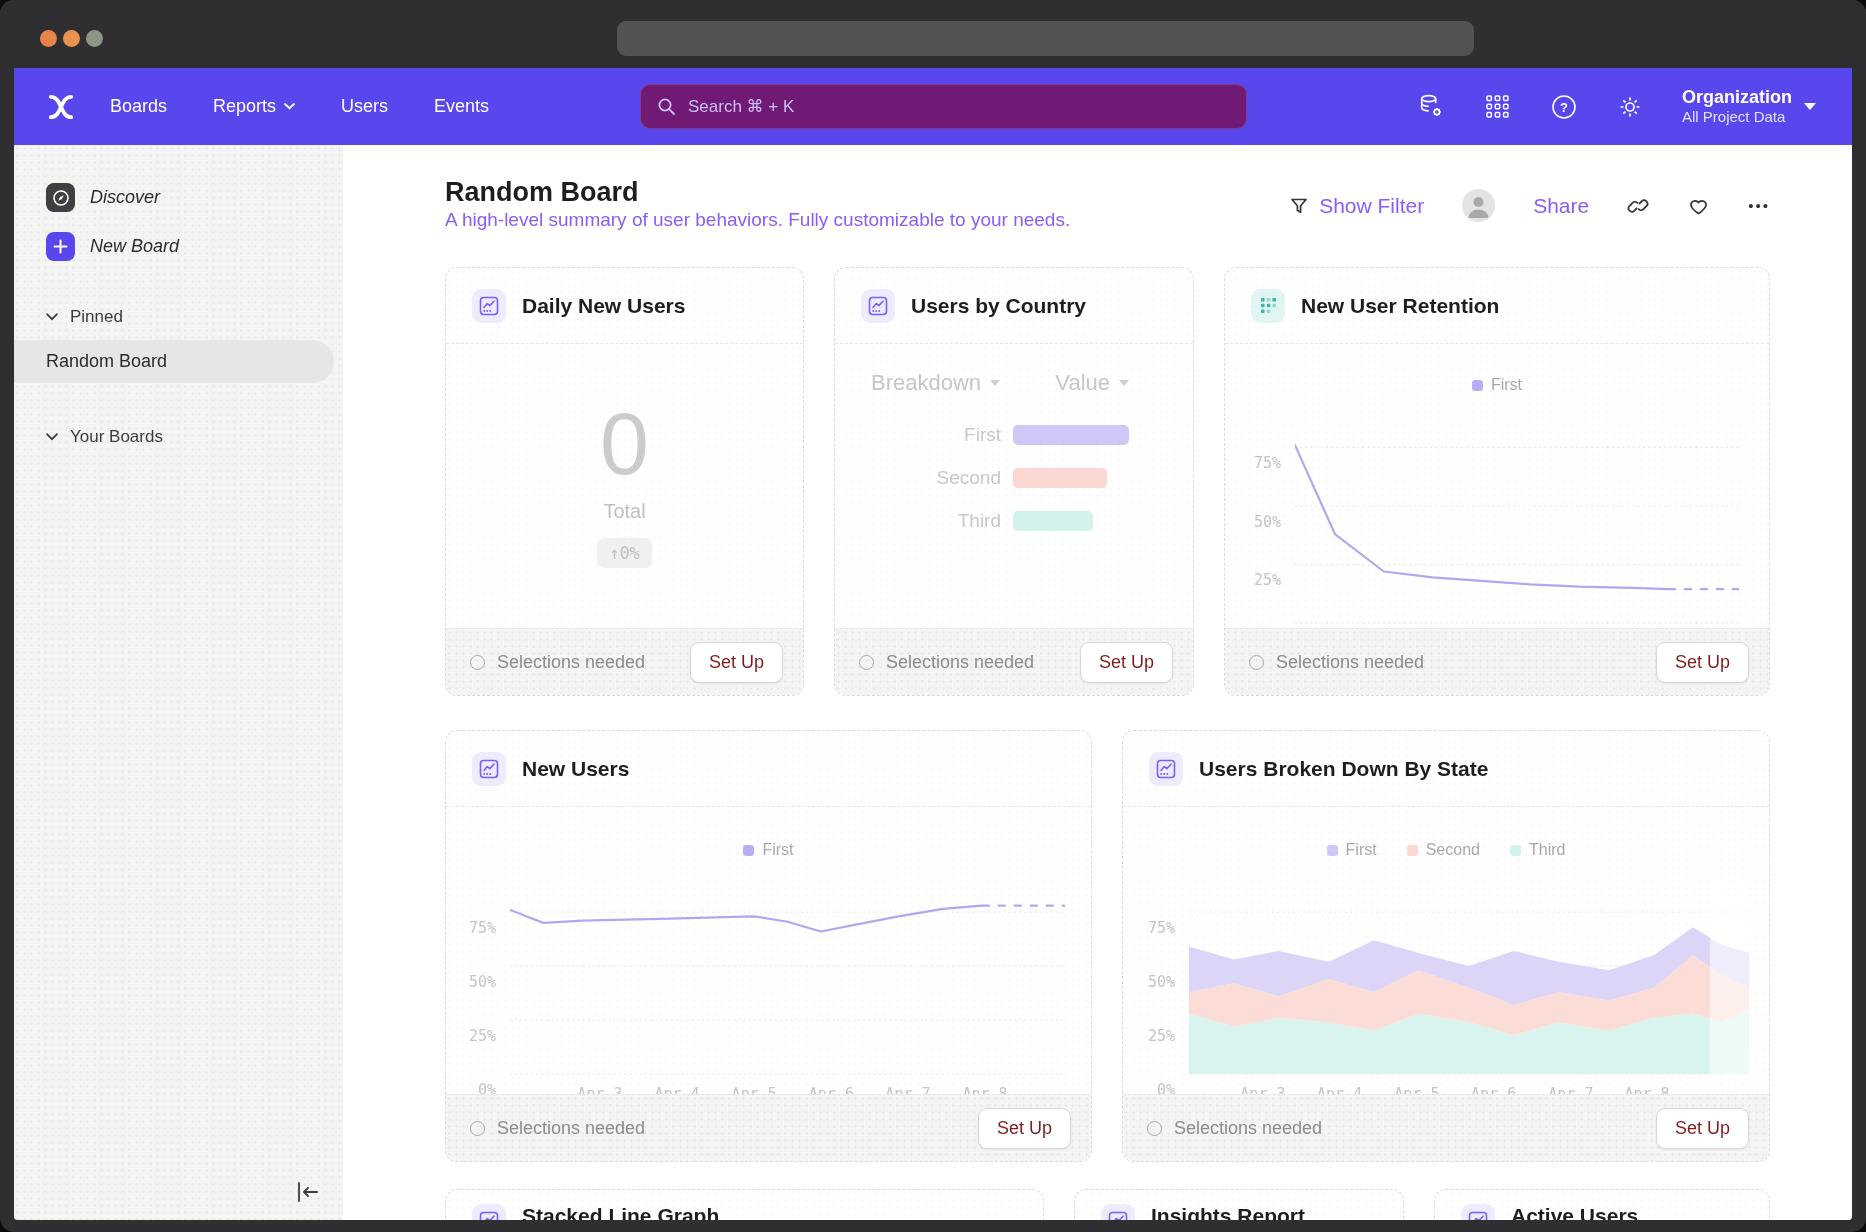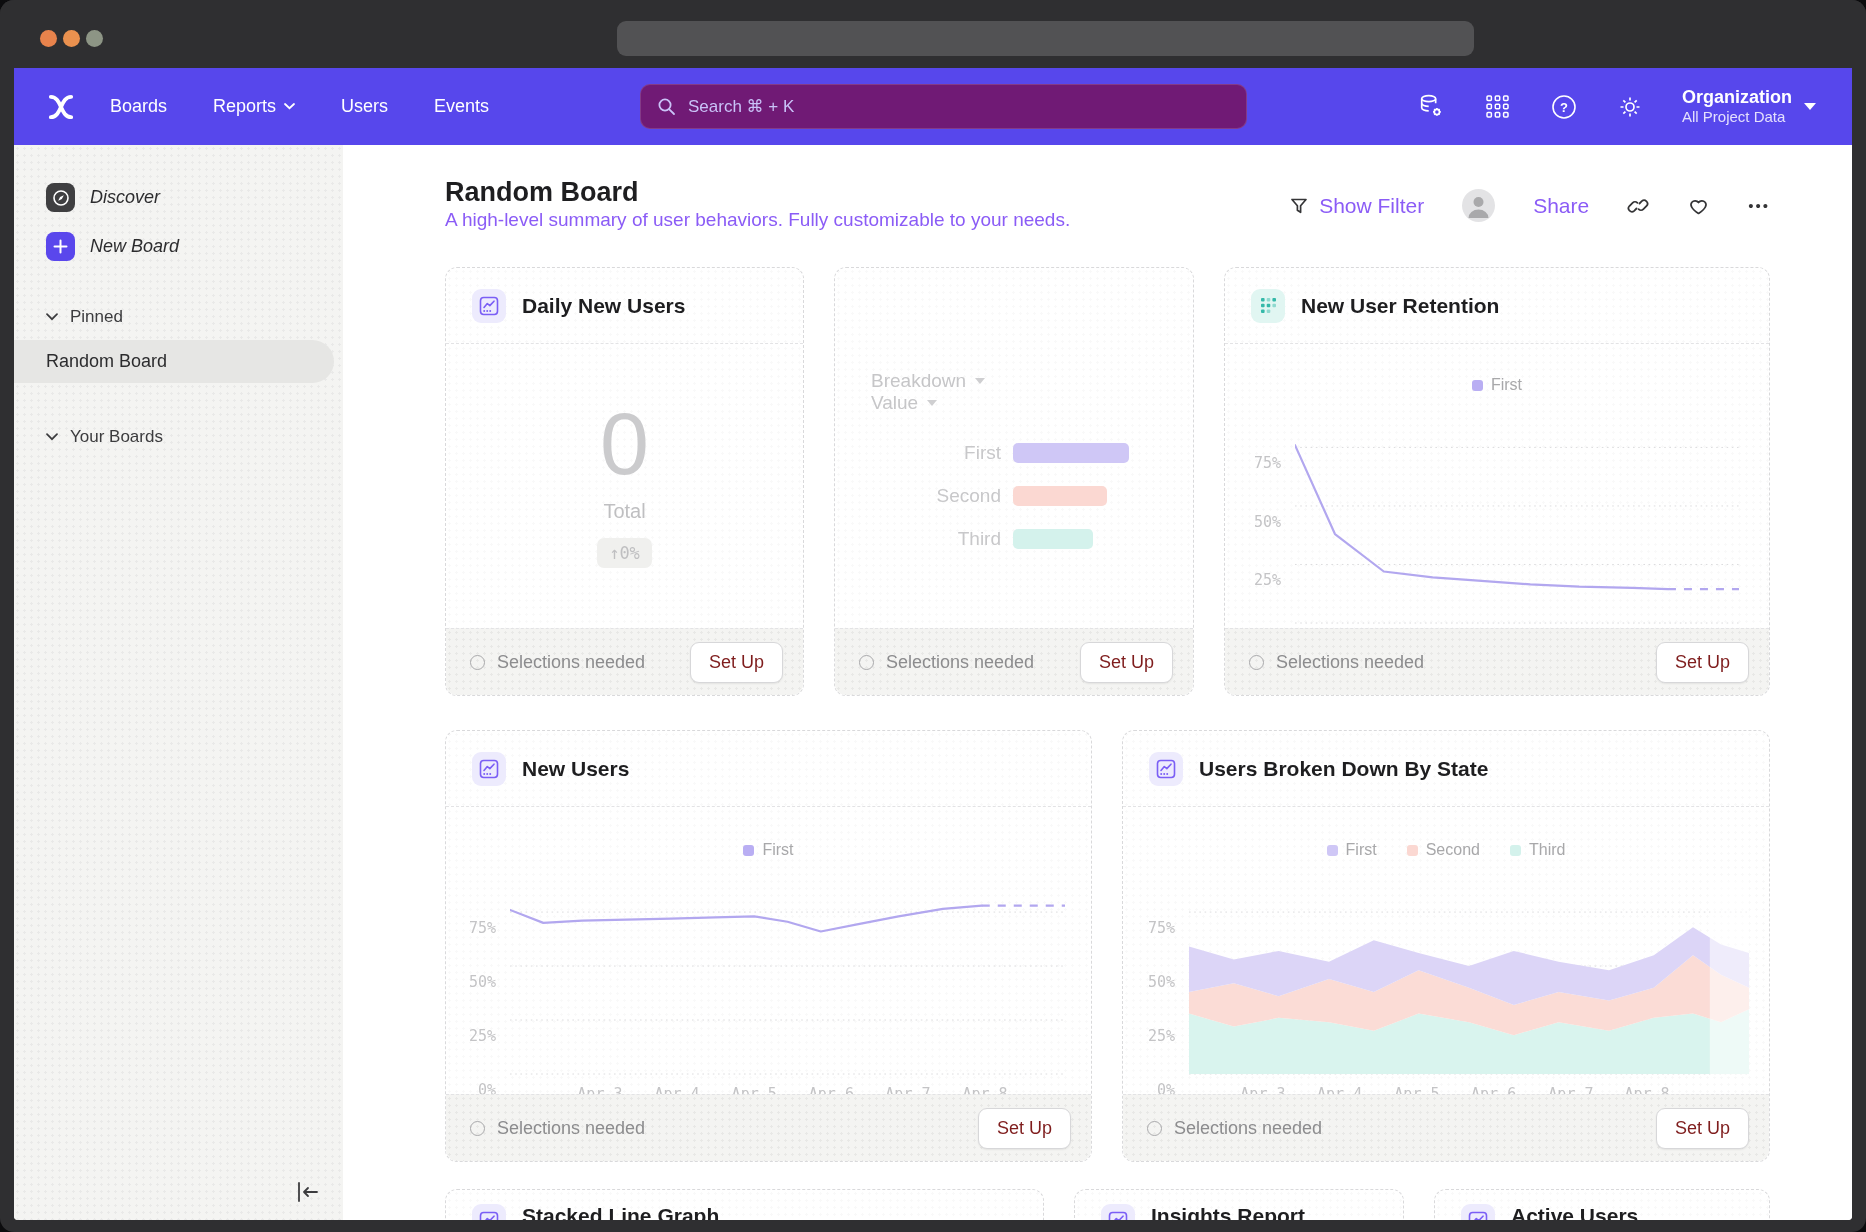--- a/index.html
+++ b/index.html
@@ -62,21 +62,21 @@
   .setup-btn{background:#fff;border:1px solid #d7d7d9;border-radius:9px;padding:9px 18px;font-size:18px;font-weight:500;
     color:#7f1d1d;box-shadow:0 1px 2px rgba(0,0,0,.07);cursor:pointer;font-family:inherit;}
   
   .metric-body{position:absolute;top:76px;bottom:67px;left:0;right:0;display:flex;flex-direction:column;align-items:center;justify-content:center;}
   .big-num{font-size:88px;font-weight:500;color:#cbcbcd;line-height:.9;}
   .metric-lbl{margin-top:16px;font-size:20px;color:#bfbfc1;}
   .delta-badge{margin-top:15px;background:#f0f0ee;border-radius:7px;padding:5px 12px;font-size:17px;color:#bfbfc1;
     font-family:"DejaVu Sans Mono",monospace;}
   
   .country-body{position:absolute;top:76px;bottom:67px;left:0;right:0;padding-top:26px;}
-  .country-cols{display:flex;justify-content:space-between;padding:0 64px 0 36px;font-size:19px;color:#c6c6c8;flex-direction:column;}
+  .country-cols{display:flex;justify-content:space-between;padding:0 64px 0 36px;font-size:22px;color:#c6c6c8;}
   .ccol{display:flex;align-items:center;gap:9px;cursor:pointer;}
   .tri-sm{width:0;height:0;border-left:5px solid transparent;border-right:5px solid transparent;border-top:6px solid #cfcfd1;}
   .country-rows{margin-top:28px;display:flex;flex-direction:column;gap:21px;}
   .crow{display:flex;align-items:center;}
   .crow .clabel{flex:0 0 166px;text-align:right;font-size:19px;color:#c8c8ca;}
   .crow .cbar{height:20px;border-radius:5px;margin-left:12px;}
   .pat-cross{background-image:radial-gradient(rgba(90,70,220,.22) 1px,transparent 1.1px);background-size:5px 5px;}
   .pat-dots{background-image:radial-gradient(rgba(35,160,140,.38) 1px,transparent 1.1px);background-size:6px 6px;}
   
   .legend{display:flex;justify-content:center;align-items:center;gap:30px;}
@@ -290,20 +290,30 @@
           <div class="card-foot">
             <div class="foot-status">
               <span class="foot-circle"></span>
               <span>Selections needed</span>
             </div>
             <button class="setup-btn">Set Up</button>
           </div>
         </div>
 
         <div class="card" style="left:491px;top:122px;width:360px;height:429px">
+          <div class="card-head">
+            <span class="cic purple">
+              <svg width="20" height="20" viewBox="0 0 20 20" fill="none" stroke="#7b5ff5" stroke-width="1.6">
+                <rect x="1.5" y="1.5" width="17" height="17" rx="3.2"></rect>
+                <path d="M5 11.5 L8.3 7.5 L10.8 9.6 L15 5.2" stroke-linecap="round" stroke-linejoin="round"></path>
+                <path d="M5.2 15 h.01 M8.2 15 h.01 M11.2 15 h.01" stroke-width="2" stroke-linecap="round"></path>
+              </svg>
+              </span>
+            <span class="card-title">Users by Country</span>
+          </div>
           <div class="country-body">
             <div class="country-cols">
               <div class="ccol">
                 <span>Breakdown</span>
                 <span class="tri-sm"></span>
               </div>
               <div class="ccol">
                 <span>Value</span>
                 <span class="tri-sm"></span>
               </div>

